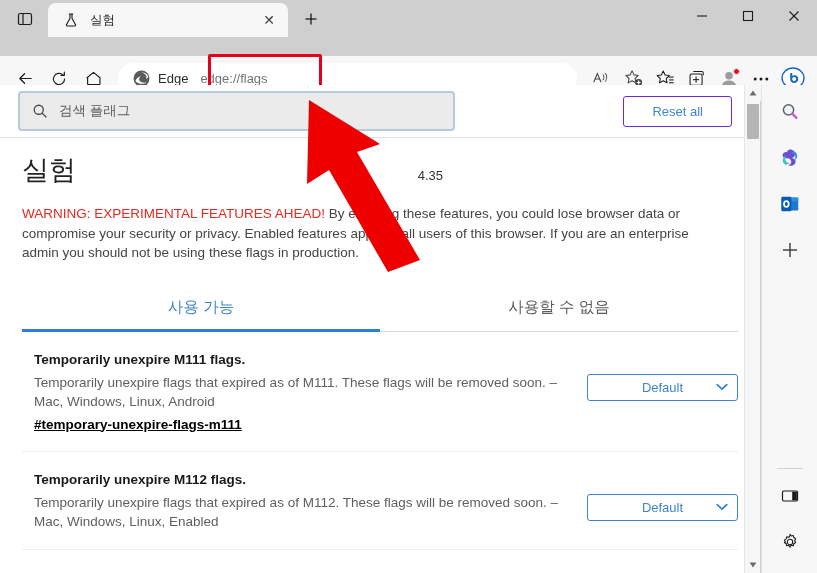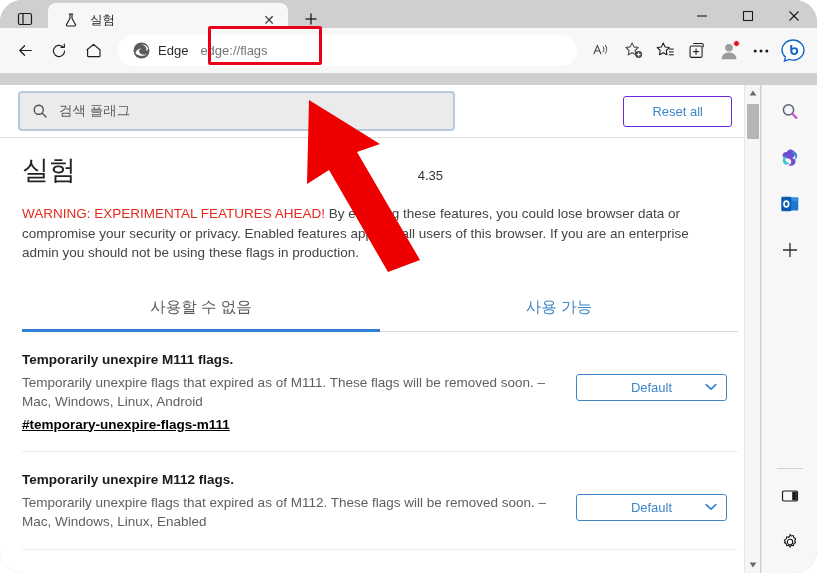--- a/index.html
+++ b/index.html
@@ -8,21 +8,20 @@
     width: 817px; height: 573px;
     overflow: hidden;
     font-family: "Liberation Sans", sans-serif;
     background: #ffffff;
   }
   .window {
     position: relative;
     width: 817px; height: 573px;
     background: #cfcfcf;
     overflow: hidden;
-    border-radius: 22px;
   }
 
   
   .tabstrip {
     position: absolute; top: 0; left: 0;
     width: 817px; height: 40px;
     background: #cfcfcf;
     display: flex; align-items: flex-end;
   }
   .tabstrip-left {
@@ -76,21 +75,21 @@
     height: 40px;
   }
   .cap-btn {
     width: 46px; height: 32px;
     display: flex; align-items: center; justify-content: center;
     color: #1b1b1b;
   }
 
   
   .toolbar {
-    position: absolute; top: 28px; left: 0;
+    position: absolute; top: 56px; left: 0;
     width: 817px; height: 45px;
     background: #f7f7f7;
     display: flex; align-items: center;
     padding: 0 8px;
   }
   .nav-btn {
     width: 34px; height: 32px;
     display: flex; align-items: center; justify-content: center;
     border-radius: 4px;
     color: #1b1b1b;
@@ -242,21 +241,21 @@
     width: 50%;
     height: 3px;
     background: #2f7ed8;
   }
   .flag-row {
     display: flex;
     align-items: flex-start;
     padding: 20px 0 18px;
     border-bottom: 1px solid #eeeeee;
   }
-  .flag-info { flex: 1; max-width: 530px; }
+  .flag-info { flex: 1; max-width: 530px; margin-left: 12px; }
   .flag-name {
     font-size: 13.5px;
     font-weight: bold;
     color: #1a1a1a;
   }
   .flag-desc {
     margin-top: 6px;
     font-size: 13.5px;
     line-height: 19px;
     color: #5f5f5f;
@@ -503,22 +502,22 @@
       <div class="title-row">
         <div class="page-title">실험</div>
         <div class="version">4.35</div>
       </div>
 
       <div class="warning">
         <b>WARNING: EXPERIMENTAL FEATURES AHEAD!</b><span> By enabling these features, you could lose browser data or compromise your security or privacy. Enabled features apply to all users of this browser. If you are an enterprise admin you should not be using these flags in production.</span>
       </div>
 
       <div class="tabs">
+        <div class="ftab active">사용 가능</div>
         <div class="ftab">사용할 수 없음</div>
-        <div class="ftab active">사용 가능</div>
         <div class="tab-underline"></div>
       </div>
 
       <div class="flag-row">
         <div class="flag-info">
           <div class="flag-name">Temporarily unexpire M111 flags.</div>
           <div class="flag-desc">Temporarily unexpire flags that expired as of M111. These flags will be removed soon. – Mac, Windows, Linux, Android</div>
           <a class="flag-link" href="#">#temporary-unexpire-flags-m111</a>
         </div>
         <div class="flag-select">

